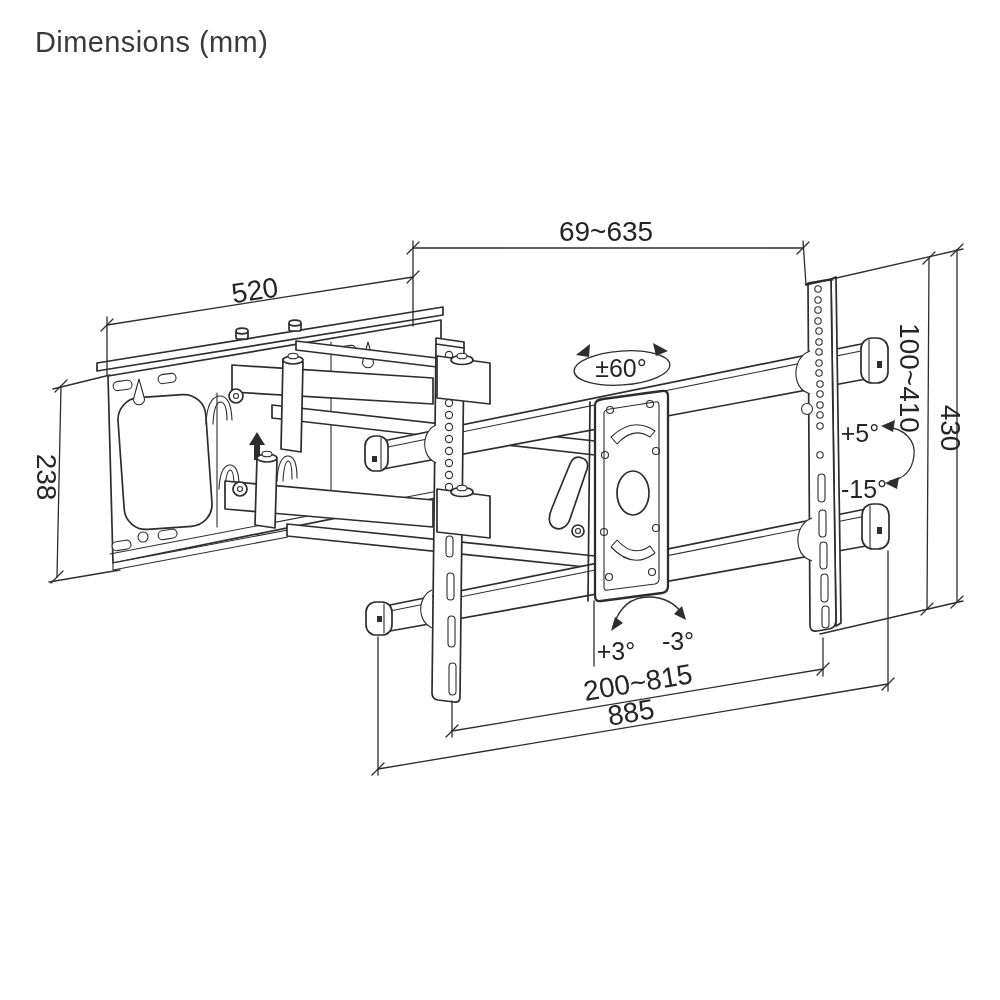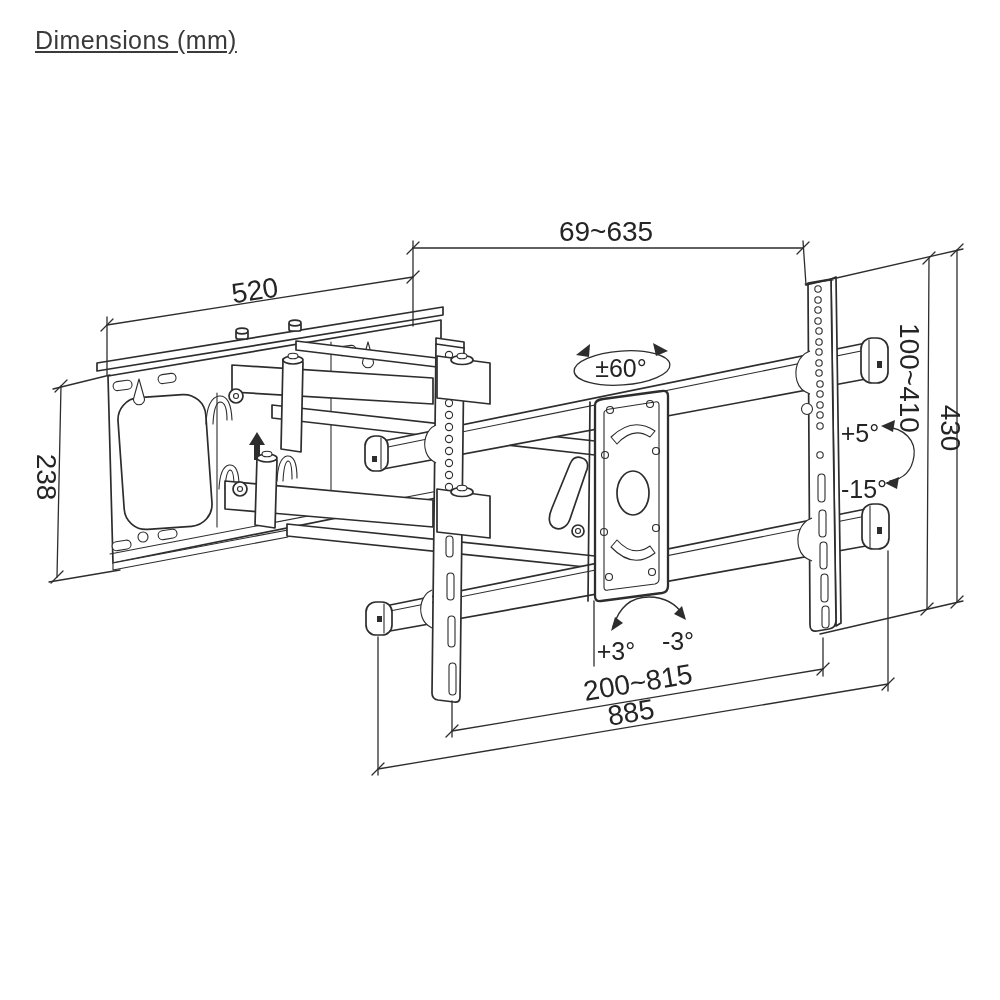--- a/index.html
+++ b/index.html
@@ -1,19 +1,19 @@
 <!DOCTYPE html>
 <html><head>
 <meta charset="utf-8">
 <style>
   html,body { margin:0; padding:0; background:#ffffff; }
   .page { position:relative; width:1000px; height:1000px; background:#fff; overflow:hidden;
           font-family:"Liberation Sans", sans-serif; }
-  .title { position:absolute; left:35px; top:26px; font-size:25px; font-weight:500;
-           letter-spacing:.4px; color:#3a3a3a;text-decoration:underline; }
+  .title { position:absolute; left:35px; top:26px; font-size:29px; font-weight:500;
+           letter-spacing:.4px; color:#3a3a3a; }
   svg { position:absolute; left:0; top:0; }
   .s   { stroke:#2d2d2d; stroke-width:1.7; fill:none; stroke-linejoin:round; stroke-linecap:round; }
   .sf  { stroke:#2d2d2d; stroke-width:1.7; fill:#ffffff; stroke-linejoin:round; }
   .thin{ stroke-width:1.1; }
   .bold{ stroke-width:2.3; }
   .dim { stroke:#2d2d2d; stroke-width:1.3; fill:none; stroke-linecap:round; }
   .blk { fill:#2d2d2d; stroke:none; }
   text { fill:#242424; font-family:"Liberation Sans", sans-serif; }
   .dtxt{ font-size:28px; }
   .atxt{ font-size:25px; }

